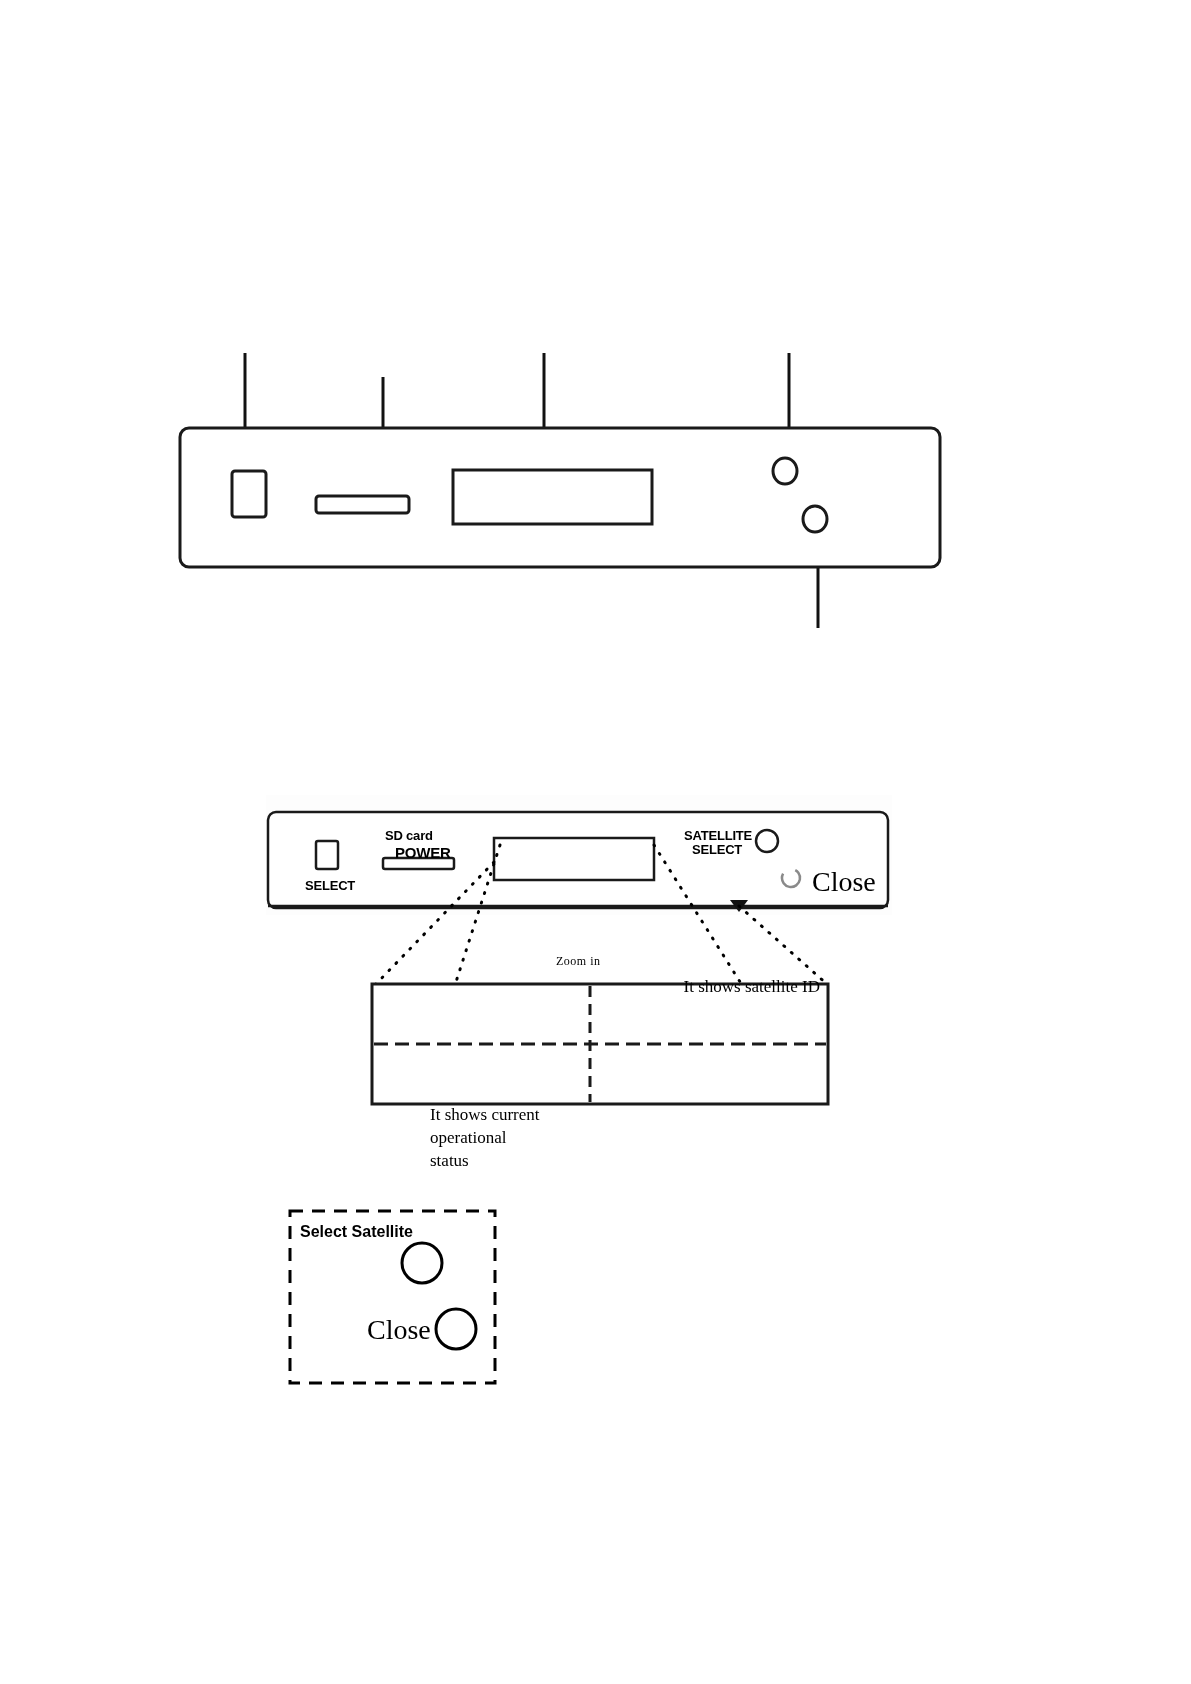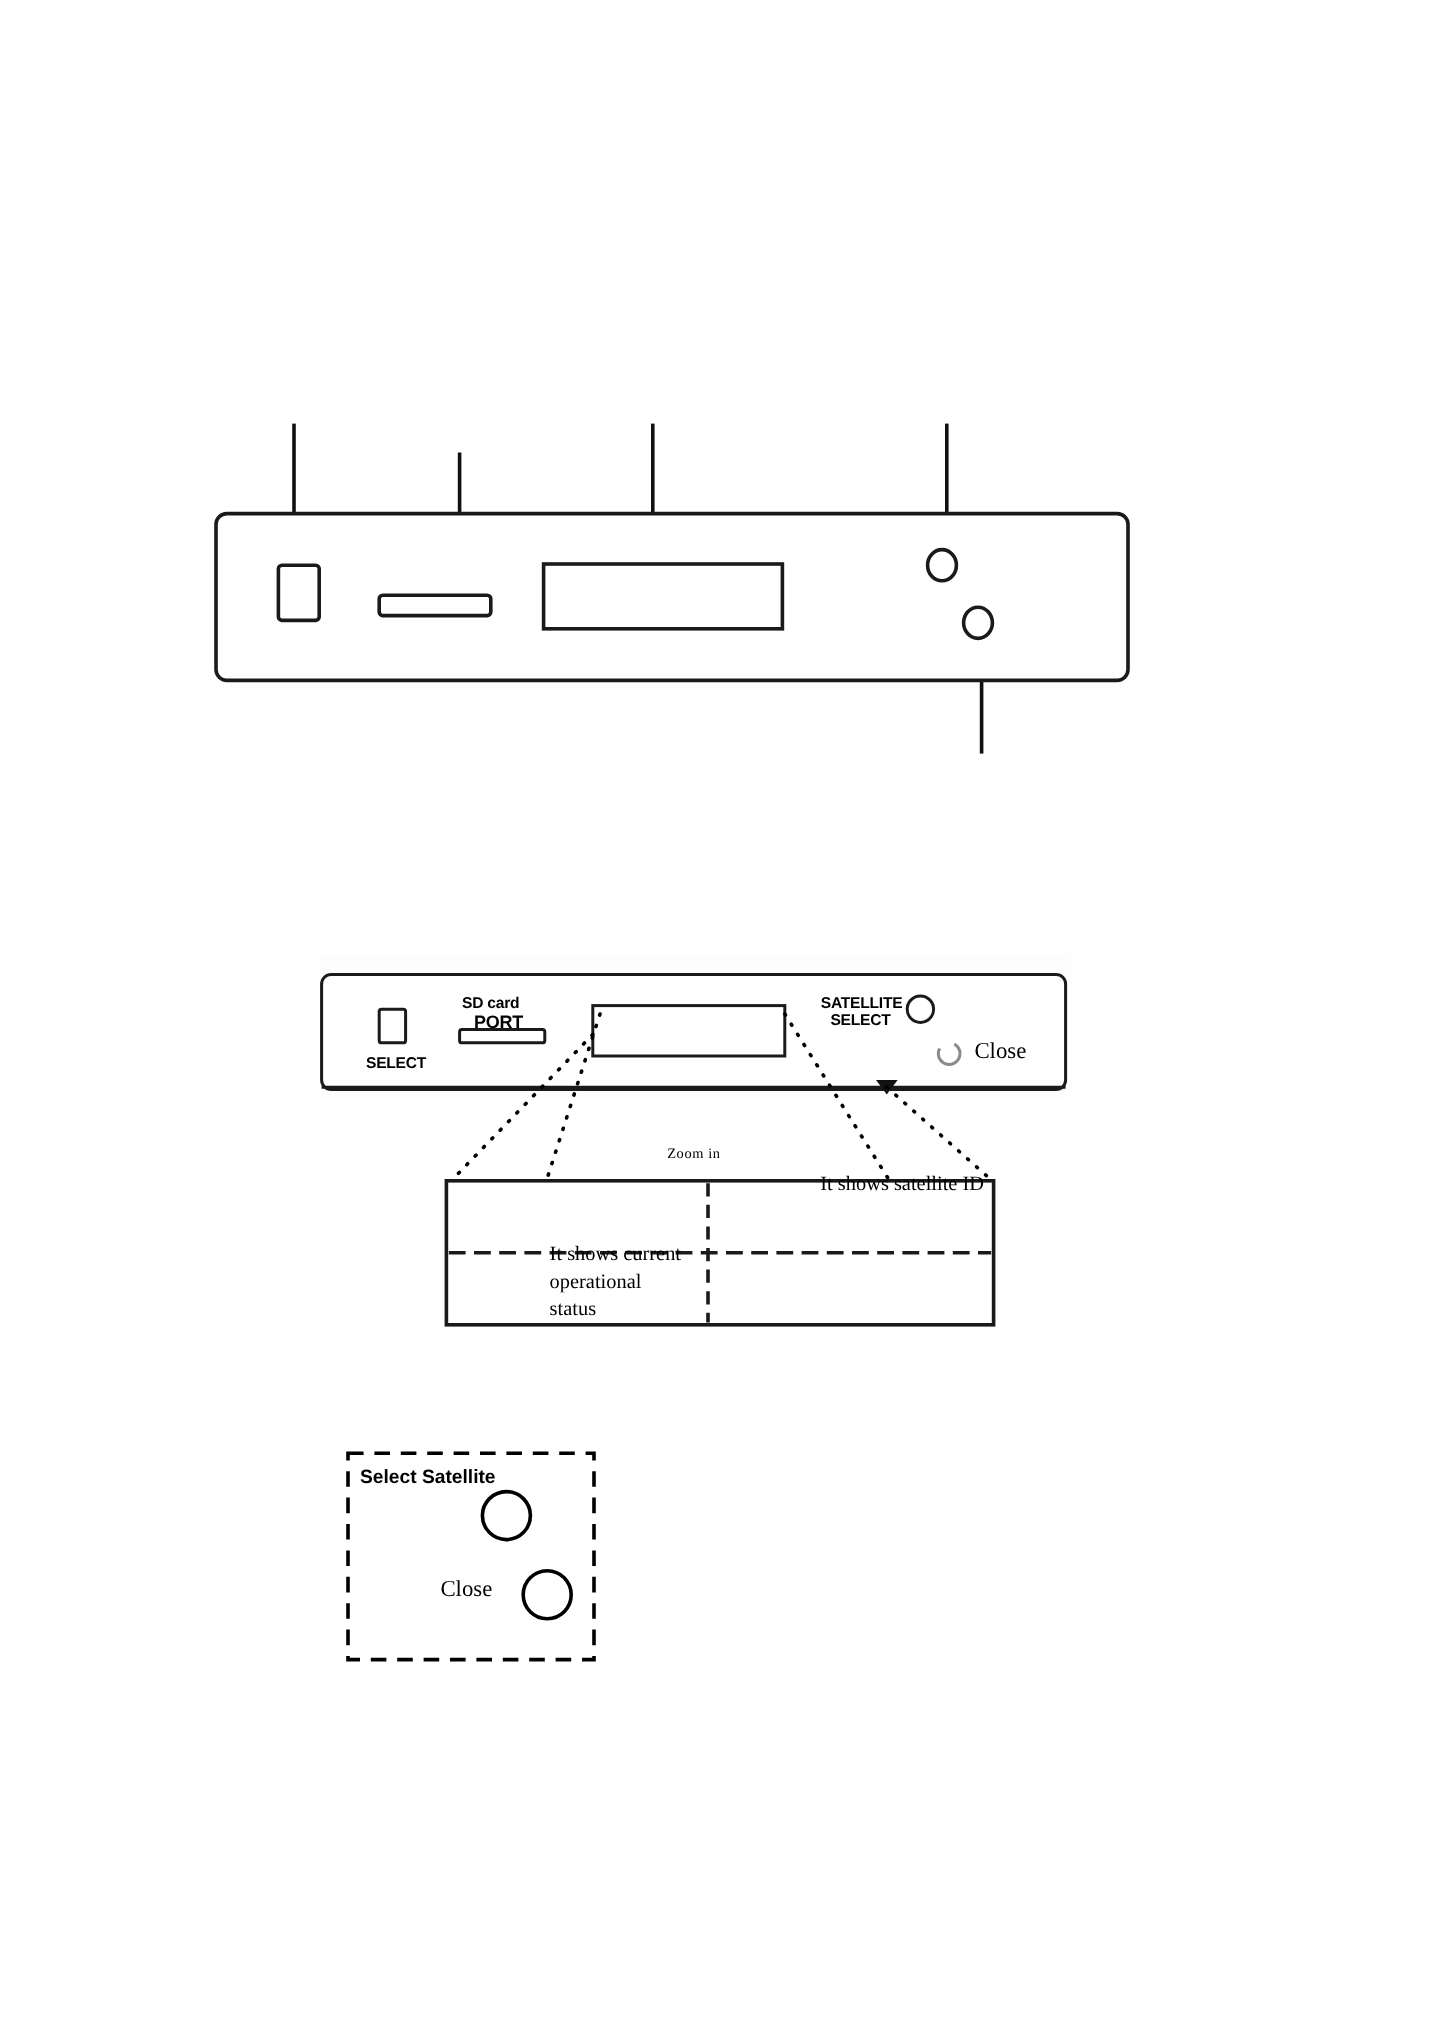--- a/index.html
+++ b/index.html
@@ -38,21 +38,21 @@
     line-height: 1.05;
   }
   .lbl-bold-sans {
     font-family: "Liberation Sans", sans-serif;
     font-weight: bold;
     font-size: 13px;
     letter-spacing: -0.2px;
   }
   .lbl-serif {
     font-family: "Liberation Serif", serif;
-    font-size: 19px;
+    font-size: 28px;
   }
   .lbl-zoom {
     font-family: "Liberation Serif", serif;
     font-size: 12px;
     letter-spacing: 0.5px;
   }
   .lbl-select-sat {
     font-family: "Liberation Sans", sans-serif;
     font-weight: bold;
     font-size: 16px;
@@ -156,35 +156,35 @@
 
     <g>
       <rect x="290" y="1211" width="205" height="172" fill="#ffffff" stroke="#000000" stroke-width="3" stroke-dasharray="13 9"></rect>
       <circle cx="422" cy="1263" r="20" fill="#ffffff" stroke="#000000" stroke-width="3"></circle>
       <circle cx="456" cy="1329" r="20" fill="#ffffff" stroke="#000000" stroke-width="3"></circle>
     </g>
 
   </svg>
 
   <div class="txt lbl-bold-sans" style="left:385px; top:829px;">SD card</div>
-  <div class="txt lbl-bold-sans" style="left:395px; top:845px; font-size:15px;">PORT</div>
+  <div class="txt lbl-bold-sans" style="left:395px; top:845px; font-size:15px;">POWER</div>
 
   <div class="txt lbl-bold-sans" style="left:305px; top:879px;">SELECT</div>
 
   <div class="txt lbl-bold-sans" style="left:684px; top:829px;">SATELLITE</div>
   <div class="txt lbl-bold-sans" style="left:692px; top:843px;">SELECT</div>
 
   <div class="txt lbl-serif" style="left:812px; top:867px;">Close</div>
 
   <div class="txt lbl-zoom" style="left:556px; top:955px;">Zoom in</div>
 
 
   <div class="txt cell-txt" style="left:600px; top:976px; width:220px;text-align:right;">It shows satellite ID</div>
 
-  <div class="txt cell-txt left-al" style="left:430px; top:1034px; width:160px;margin-left:28px;">It shows current
+  <div class="txt cell-txt left-al" style="left:430px; top:1104px; width:160px;">It shows current
 operational
 status</div>
 
 
   <div class="txt lbl-select-sat" style="left:300px; top:1224px;">Select Satellite</div>
 
   <div class="txt lbl-serif" style="left:367px; top:1315px;">Close</div>
 
 </div>
 

